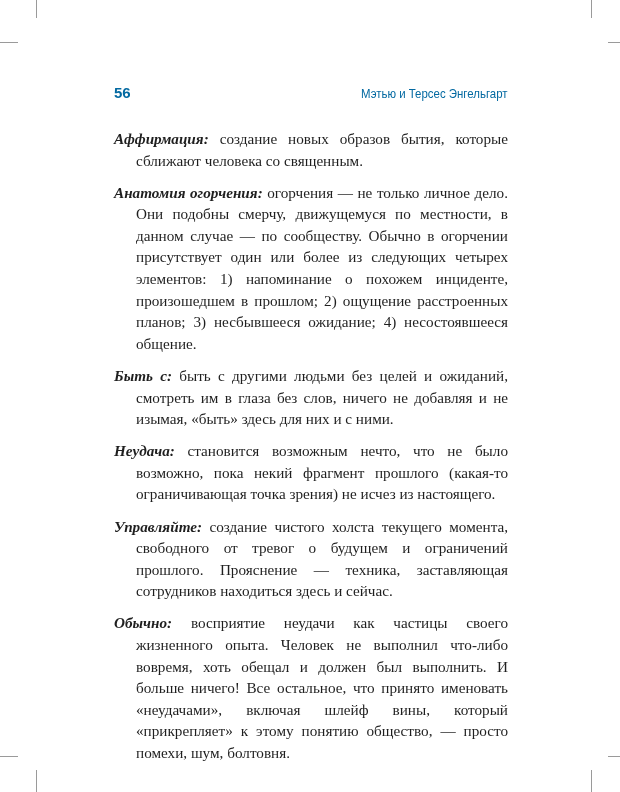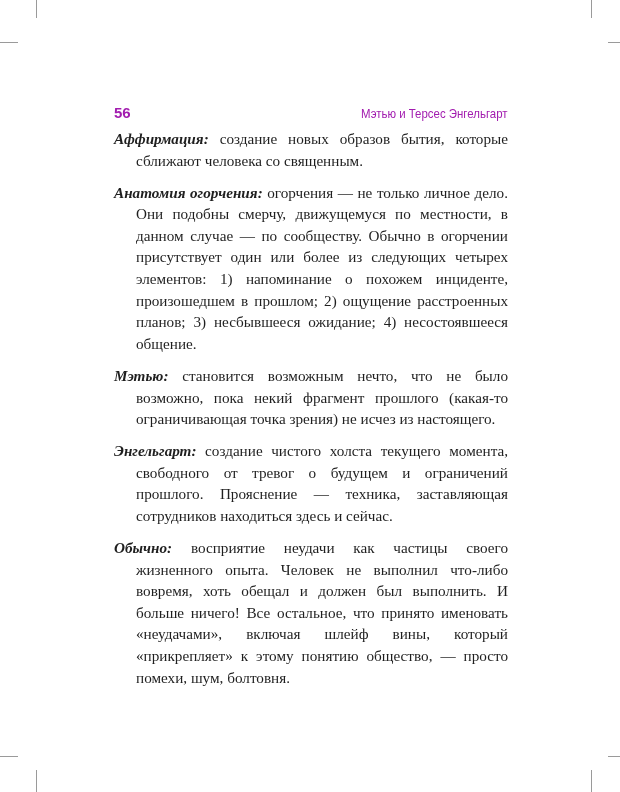--- a/index.html
+++ b/index.html
@@ -1,22 +1,22 @@
 <!DOCTYPE html>
 <html><head>
 <meta charset="utf-8">
 <style>
   html, body { margin: 0; padding: 0; background: #ffffff; }
   body { width: 620px; height: 792px; position: relative; overflow: hidden; }
   .crop { position: absolute; background: #9a9a9a; }
   .cv { width: 1px; }
   .ch { height: 1px; }
   .header {
-    position: absolute; left: 114px; top: 104px; width: 394px; height: 22px;
-    font-family: "Liberation Sans", sans-serif; color: #a21caf;
+    position: absolute; left: 114px; top: 84px; width: 394px; height: 22px;
+    font-family: "Liberation Sans", sans-serif; color: #0369a1;
   }
   .page-num { position: absolute; left: 0; top: 0; font-size: 15px; font-weight: bold; }
   .running-head { position: absolute; right: 0; top: 2px; font-size: 13px; transform: scaleX(0.88); transform-origin: right center; }
   .content {
     position: absolute; left: 114px; top: 128px; width: 394px;
     font-family: "Liberation Serif", serif; font-size: 15.2px; line-height: 21.6px; color: #1f1f1f;
   }
   .entry {
     margin: 0 0 10.5px 0; padding-left: 22px; text-indent: -22px; text-align: justify;
     hyphens: manual;
@@ -36,17 +36,18 @@
 <div class="crop cv" style="left:591px;top:770px;height:22px;"></div>
 
 <div class="header">
   <span class="page-num">56</span>
   <span class="running-head">Мэтью и Терсес Энгельгарт</span>
 </div>
 
 <div class="content">
   <p class="entry"><span class="term">Аффирмация</span><span class="term">: </span><span>создание новых образов бытия, которые сближают че­ловека со священным.</span></p>
   <p class="entry"><span class="term">Анатомия огорчения</span><span class="term">: </span><span>огорчения — не только личное дело. Они по­добны смерчу, движущемуся по местности, в данном случае — по сообществу. Обычно в огорчении присутствует один или более из следующих четырех элементов: 1) напоминание о похожем инциден­те, произошедшем в прошлом; 2) ощущение расстроенных планов; 3) несбывшееся ожидание; 4) несостоявшееся общение.</span></p>
-  <p class="entry"><span class="term">Мэтью</span><span class="term">: </span><span>становится возможным нечто, что не было возможно, пока не­кий фрагмент прошлого (какая-то ограничивающая точка зрения) не исчез из настоящего.</span></p>
-  <p class="entry"><span class="term">Энгельгарт</span><span class="term">: </span><span>создание чистого холста текущего момента, свободного от тревог о будущем и ограничений прошлого. Прояснение — техника, заставляющая сотрудников находиться здесь и сейчас.</span></p>
+  <p class="entry"><span class="term">Быть с</span><span class="term">: </span><span>быть с другими людьми без целей и ожиданий, смотреть им в глаза без слов, ничего не добавляя и не изымая, «быть» здесь для них и с ними.</span></p>
+  <p class="entry"><span class="term">Неудача</span><span class="term">: </span><span>становится возможным нечто, что не было возможно, пока не­кий фрагмент прошлого (какая-то ограничивающая точка зрения) не исчез из настоящего.</span></p>
+  <p class="entry"><span class="term">Управляйте</span><span class="term">: </span><span>создание чистого холста текущего момента, свободного от тревог о будущем и ограничений прошлого. Прояснение — техника, заставляющая сотрудников находиться здесь и сейчас.</span></p>
   <p class="entry"><span class="term">Обычно</span><span class="term">: </span><span>восприятие неудачи как частицы своего жизненного опыта. Человек не выполнил что-либо вовремя, хоть обещал и должен был выполнить. И больше ничего! Все остальное, что принято именовать «неудачами», включая шлейф вины, который «прикрепляет» к этому понятию общество, — просто помехи, шум, болтовня.</span></p>
 
 </div>
 
 </body></html>

